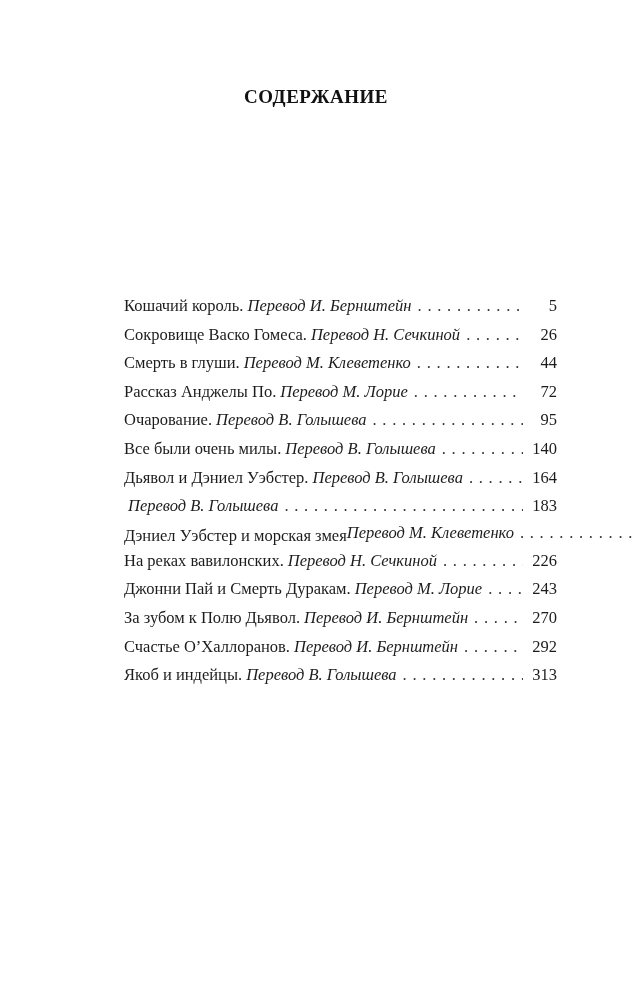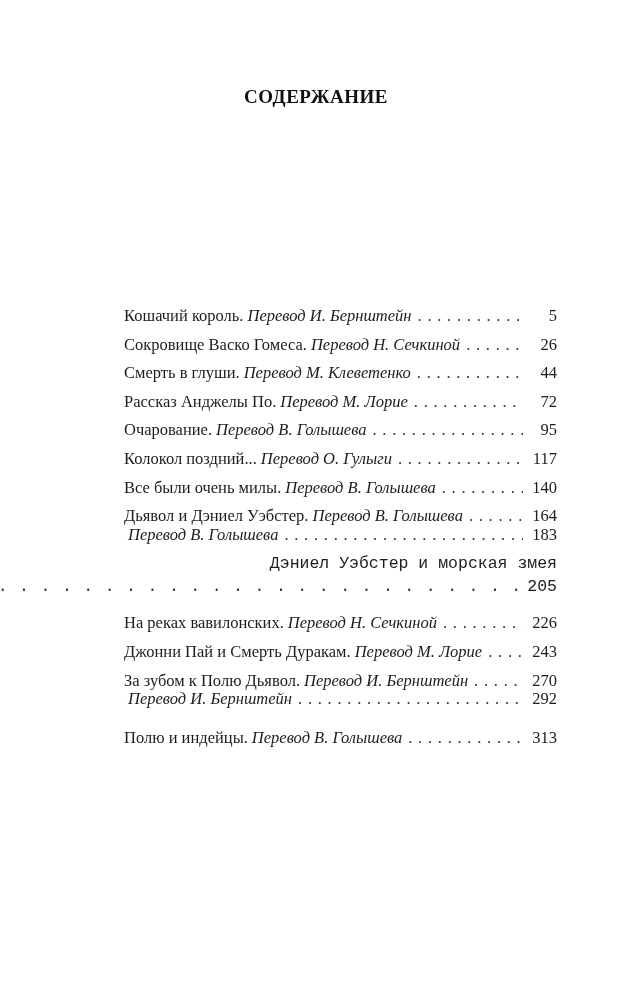--- a/index.html
+++ b/index.html
@@ -43,37 +43,35 @@
       color: #1c1c1c;
     }
     .entry {
       display: flex;
       align-items: baseline;
       height: 28.6px;
       line-height: 28.6px;
       white-space: nowrap;
     }
     .entry.two-line {
-      flex-direction: column;
-      align-items: flex-end;
+      align-items: flex-start;
       height: auto;
-      font-family: Liberation Mono, monospace;
     }
     .entry .line2 {
       display: flex;
       align-items: baseline;
       height: 24px;
       line-height: 24px;
     }
     .entry.two-line .line1 {
       height: 22px;
       line-height: 22px;
       padding-top: 4px;
     }
-    .title { flex: 0 0 auto; margin-top: 10px; }
+    .title { flex: 0 0 auto; }
     .translator { font-style: italic; flex: 0 0 auto; margin-left: 4px; }
     .two-line .translator { margin-left: 0; }
     .leader {
       flex: 1 1 auto;
       overflow: hidden;
       margin: 0 6px 0 6px;
       letter-spacing: 3.2px;
       color: #333333;
     }
     .leader::before {
@@ -123,26 +121,20 @@
       <span class="page-num">72</span>
     </div>
 
     <div class="entry">
       <span class="title">Очарование.</span>
       <span class="translator">Перевод В. Голышева</span>
       <span class="leader"></span>
       <span class="page-num">95</span>
     </div>
 
-    <div class="entry">
-      <span class="title">Колокол поздний...</span>
-      <span class="translator">Перевод О. Гулыги</span>
-      <span class="leader"></span>
-      <span class="page-num">117</span>
-    </div>
 
     <div class="entry">
       <span class="title">Все были очень милы.</span>
       <span class="translator">Перевод В. Голышева</span>
       <span class="leader"></span>
       <span class="page-num">140</span>
     </div>
 
     <div class="entry">
       <span class="title">Дьявол и Дэниел Уэбстер.</span>
@@ -183,26 +175,27 @@
     </div>
 
     <div class="entry">
       <span class="title">За зубом к Полю Дьявол.</span>
       <span class="translator">Перевод И. Бернштейн</span>
       <span class="leader"></span>
       <span class="page-num">270</span>
     </div>
 
     <div class="entry">
+      <span class="title">Счастье О’Халлоранов.</span>
       <span class="translator">Перевод И. Бернштейн</span>
       <span class="leader"></span>
       <span class="page-num">292</span>
     </div>
 
     <div class="entry">
-      <span class="title">Полю и индейцы.</span>
+      <span class="title">Якоб и индейцы.</span>
       <span class="translator">Перевод В. Голышева</span>
       <span class="leader"></span>
       <span class="page-num">313</span>
     </div>
 
   </div>
 </div>
 
 </body></html>

